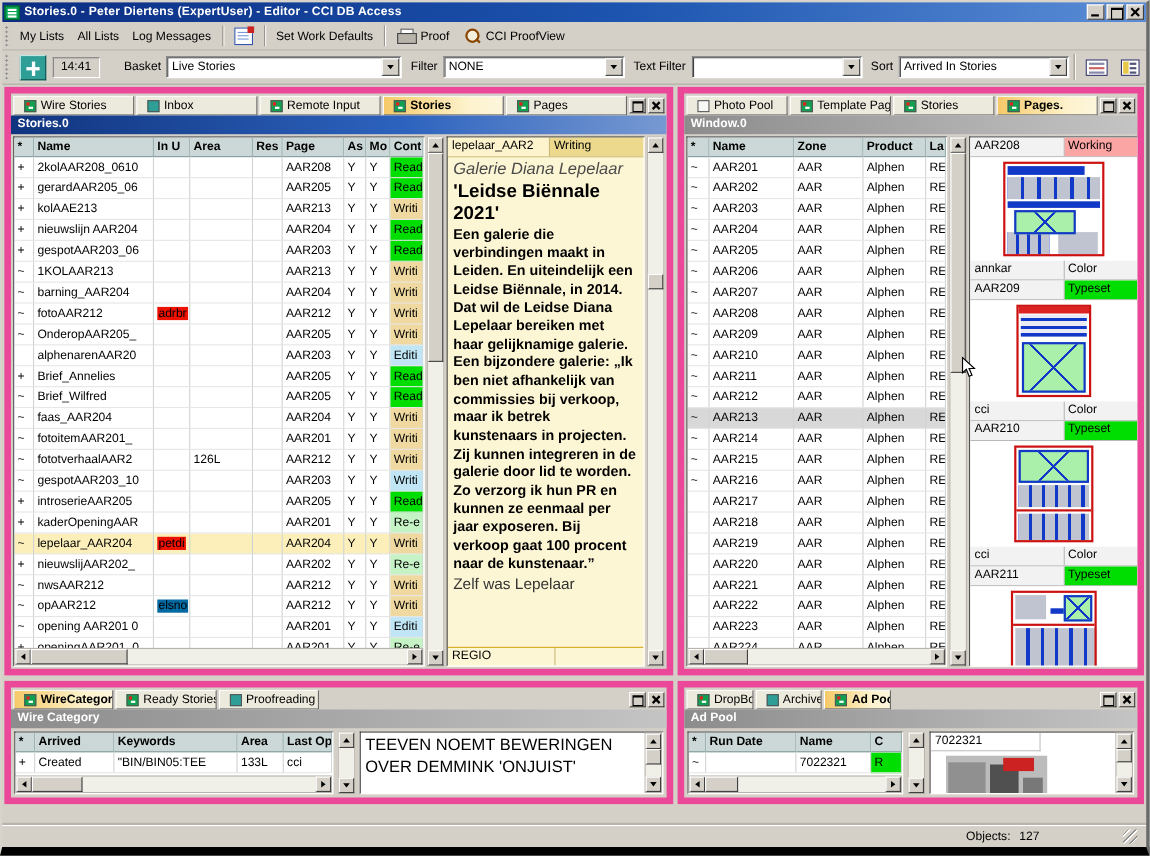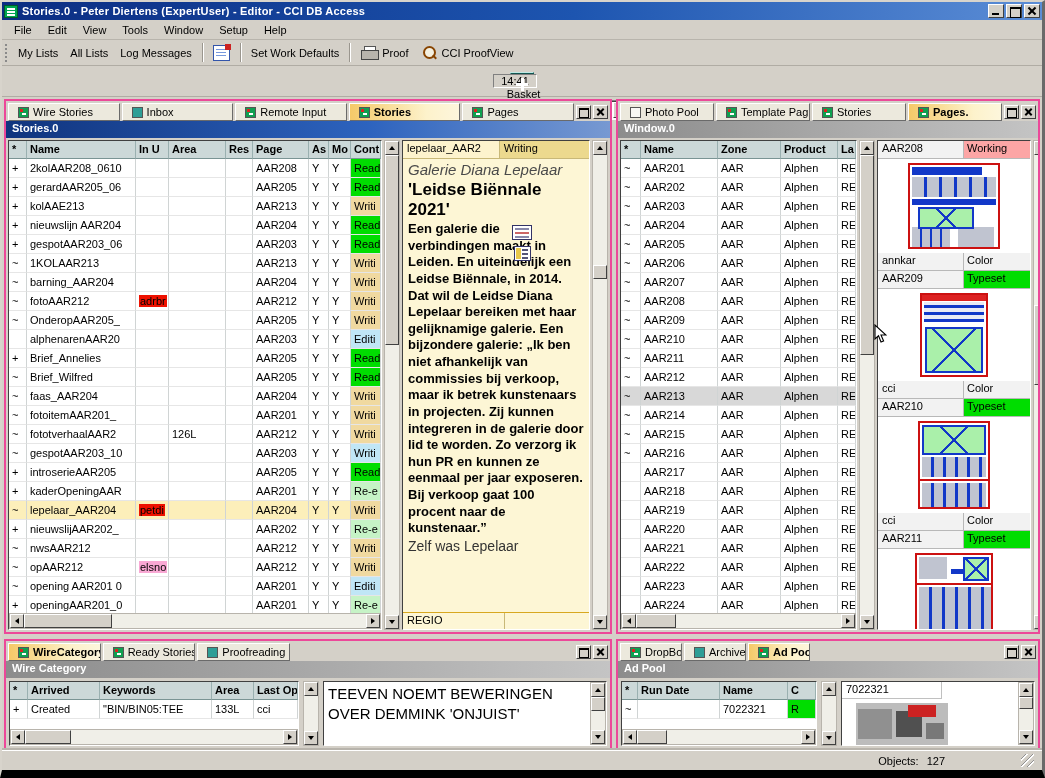--- a/index.html
+++ b/index.html
@@ -22,21 +22,21 @@
   .winbtn.max::before { content:""; position:absolute; left:3px; top:2px; width:9px; height:8px; border:1px solid #000; border-top-width:2px; }
   .winbtn.close::before, .winbtn.close::after { content:""; position:absolute; left:2px; top:5px; width:10px; height:2px; background:#000; }
   .winbtn.close::before { transform:rotate(45deg); }
   .winbtn.close::after { transform:rotate(-45deg); }
 
   
   .menubar { height:20px; display:flex; align-items:center; padding-left:4px; border-bottom:1px solid #b8b4ac; flex:0 0 auto; }
   .menu-item { padding:2px 8px; }
   .toolbar { display:flex; align-items:center; border-bottom:1px solid #b0aca4; background:#d4d0c8; flex:0 0 auto; }
   .tb1 { height:26px; }
-  .tb2 { height:31px;flex-direction:column; }
+  .tb2 { height:31px; }
   .grip { width:5px; align-self:stretch; margin:3px 3px 3px 2px;
           background-image:radial-gradient(#8a8a8a 35%, transparent 40%); background-size:4px 4px; }
   .tbtn { padding:3px 6px; white-space:nowrap; display:flex; align-items:center; gap:4px; }
   .tsep { width:1px; align-self:stretch; margin:3px 4px; background:#9a968e; box-shadow:1px 0 0 #fff; }
   .icon16 { width:17px; height:16px; position:relative; flex:0 0 auto; }
   .note-icon { background:#fff; border:1px solid #3355aa; }
   .note-icon::before { content:""; position:absolute; left:2px; top:3px; width:10px; height:1px; background:#7799dd; box-shadow:0 3px 0 #7799dd,0 6px 0 #7799dd; }
   .note-icon::after { content:""; position:absolute; right:-2px; top:-2px; width:6px; height:6px; background:#cc2222; }
   .printer-icon { width:18px; height:14px; }
   .printer-icon::before { content:""; position:absolute; left:4px; top:0; width:10px; height:5px; background:#fff; border:1px solid #555; }
@@ -58,21 +58,21 @@
   .kb-icon { width:20px; height:15px; background:#fff; border:1px solid #336; position:relative; }
   .kb-icon::before { content:""; position:absolute; left:2px; top:2px; width:14px; height:2px; background:#88a; box-shadow:0 4px 0 #c66,0 8px 0 #88a; }
   .pane-icon { width:17px; height:15px; background:#fff; border:1px solid #336; position:relative; }
   .pane-icon::before { content:""; position:absolute; left:1px; top:1px; width:5px; height:11px; background:#e8c84a; }
   .pane-icon::after { content:""; position:absolute; right:2px; top:2px; width:6px; height:2px; background:#557; box-shadow:0 4px 0 #557,0 8px 0 #557; }
 
   
   .main { flex:1; display:flex; flex-direction:column; padding:2px 2px 0 2px; overflow:hidden; }
   .row-top { display:flex; gap:4px; height:535px; flex:0 0 auto; }
   .row-bottom { display:flex; gap:4px; height:112px; flex:0 0 auto; margin-top:5px; }
-  .quad { background:#d4d0c8; border:2px solid #ec4899; display:flex; flex-direction:column; overflow:hidden; }
+  .quad { background:#d4d0c8; border:6px solid #ec4899; display:flex; flex-direction:column; overflow:hidden; }
   .q-tl { width:608px; } .q-tr { flex:1; } .q-bl { width:608px; } .q-br { flex:1; }
 
   .tabbar { height:20px; display:flex; align-items:flex-end; gap:2px; padding:1px 2px 0 2px; flex:0 0 auto; }
   .tabs-wrap { display:flex; gap:2px; flex:1; overflow:hidden; }
   .tab { height:18px; display:flex; align-items:center; gap:4px; padding:0 9px; background:#ece9dd;
          border:1px solid; border-color:#fff #6a6a6a #6a6a6a #fff; white-space:nowrap; flex:1; overflow:hidden; }
   .tab.active { background:linear-gradient(90deg,#f5c968,#fdf2cb 70%,#fdf6dc); font-weight:bold; }
   .tabicon { width:11px; height:11px; border:1px solid #555; flex:0 0 auto; position:relative; background:#e8e8e8; }
   .tabicon.green { background:#0fa050; }
   .tabicon.green::before { content:""; position:absolute; left:1px; top:1px; width:3px; height:3px; background:#d22; }
@@ -194,36 +194,20 @@
 <div class="win">
 
   <div class="titlebar">
     <span class="app-icon"></span>
     <span class="title-text">Stories.0 - Peter Diertens (ExpertUser) - Editor - CCI DB Access</span>
     <span class="winbtn min"></span>
     <span class="winbtn max"></span>
     <span class="winbtn close"></span>
   </div>
 
-  <div class="menubar">
-
-      <span class="menu-item">File</span>
-
-      <span class="menu-item">Edit</span>
-
-      <span class="menu-item">View</span>
-
-      <span class="menu-item">Tools</span>
-
-      <span class="menu-item">Window</span>
-
-      <span class="menu-item">Setup</span>
-
-      <span class="menu-item">Help</span>
-    </div>
 
   <div class="toolbar tb1">
     <span class="grip"></span>
     <span class="tbtn">My Lists</span>
     <span class="tbtn">All Lists</span>
     <span class="tbtn">Log Messages</span>
     <span class="tsep"></span>
     <span class="tbtn">
         <span class="icon16 note-icon"></span>
       </span>
@@ -581,21 +565,21 @@
                   <span class="c st-c4"></span>
                   <span class="c st-c5">AAR212</span>
                   <span class="c st-c6">Y</span>
                   <span class="c st-c7">Y</span>
                   <span class="c st-c8" style="background-color: rgb(240, 217, 160);">Writi</span>
                 </div>
 
                 <div class="trow">
                   <span class="c st-c0">~</span>
                   <span class="c st-c1">opAAR212</span>
-                  <span class="c st-c2"><span class="badge" style="background-color: #f9a8d4;">elsno</span></span>
+                  <span class="c st-c2"><span class="badge" style="background-color: #0369a1;">elsno</span></span>
                   <span class="c st-c3"></span>
                   <span class="c st-c4"></span>
                   <span class="c st-c5">AAR212</span>
                   <span class="c st-c6">Y</span>
                   <span class="c st-c7">Y</span>
                   <span class="c st-c8" style="background-color: rgb(240, 217, 160);">Writi</span>
                 </div>
 
                 <div class="trow">
                   <span class="c st-c0">~</span>

